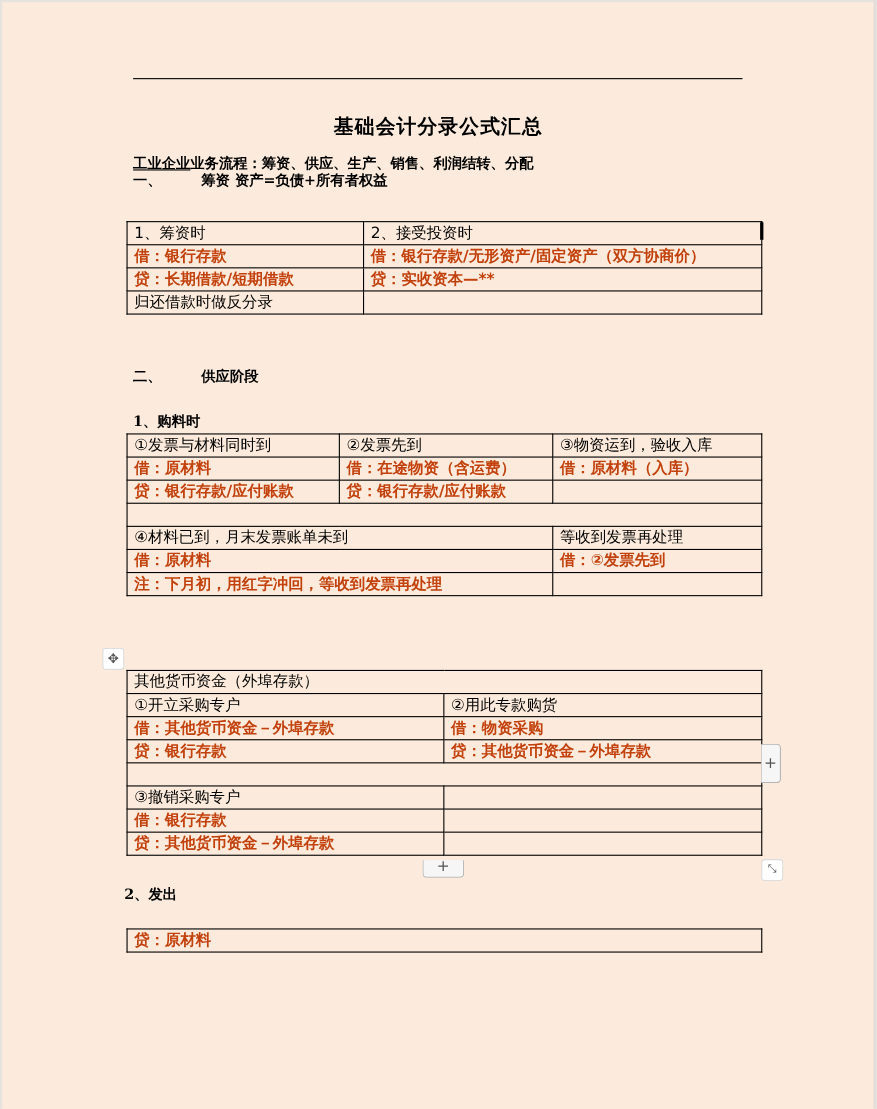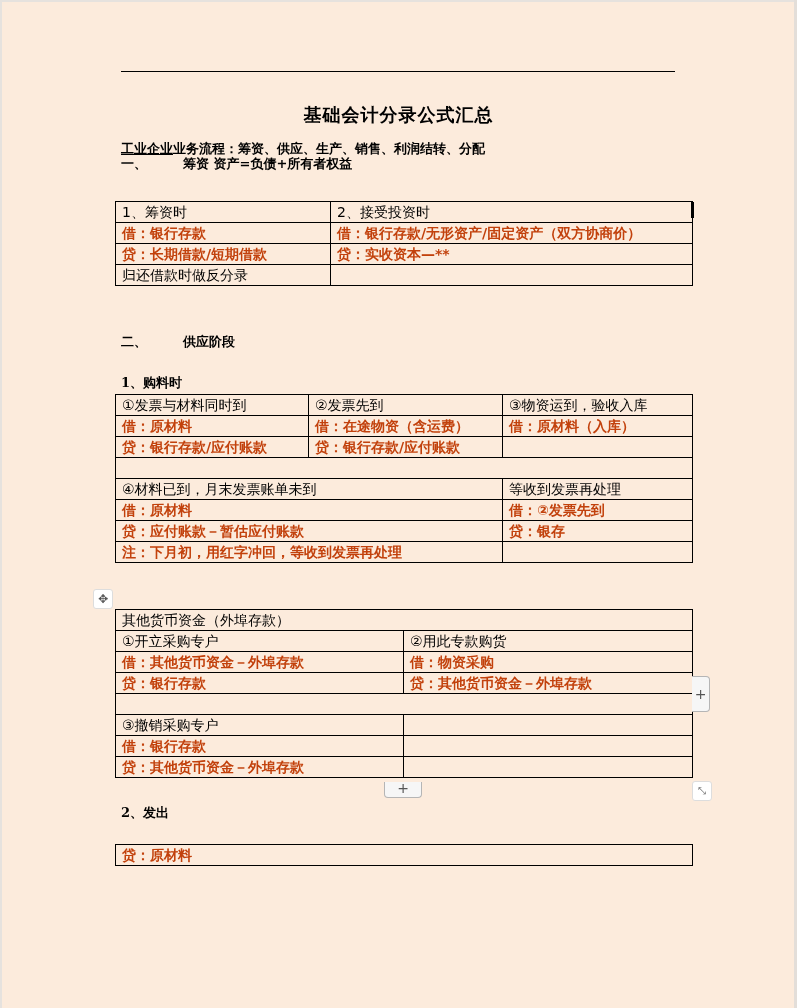--- a/index.html
+++ b/index.html
@@ -117,24 +117,20 @@
   </tr>
   <tr>
     <td colspan="2">④材料已到，月末发票账单未到</td>
     <td>等收到发票再处理</td>
   </tr>
   <tr>
     <td colspan="2" class="red">借：原材料</td>
     <td class="red">借：②发票先到</td>
   </tr>
   <tr>
-    <td colspan="2" class="red ind">贷：应付账款－暂估应付账款</td>
-    <td class="red ind">贷：银存</td>
-  </tr>
-  <tr>
     <td colspan="2" class="red">注：下月初，用红字冲回，等收到发票再处理</td>
     <td></td>
   </tr>
 </tbody>
   </table>
 
 <div class="handle move-handle">✥</div>
 
 <table class="t" style="left:115px; top:609px; width:577px;">
   <colgroup>
@@ -172,21 +168,21 @@
     <td class="red ind">贷：其他货币资金－外埠存款</td>
     <td></td>
   </tr>
 </tbody>
   </table>
 
 <div class="handle add-col">+</div>
 <div class="handle add-row">+</div>
 <div class="handle resize">⤡</div>
 
-<div class="line" style="left:121px; top:804px;">2、发出</div>
+<div class="line" style="left:113px; top:804px;">2、发出</div>
 
 <table class="t" style="left:115px; top:844px; width:577px;">
   <colgroup>
       <col style="width:577px">
     </colgroup>
   <tbody>
   <tr>
     <td class="red ind">贷：原材料</td>
   </tr>
 </tbody>

